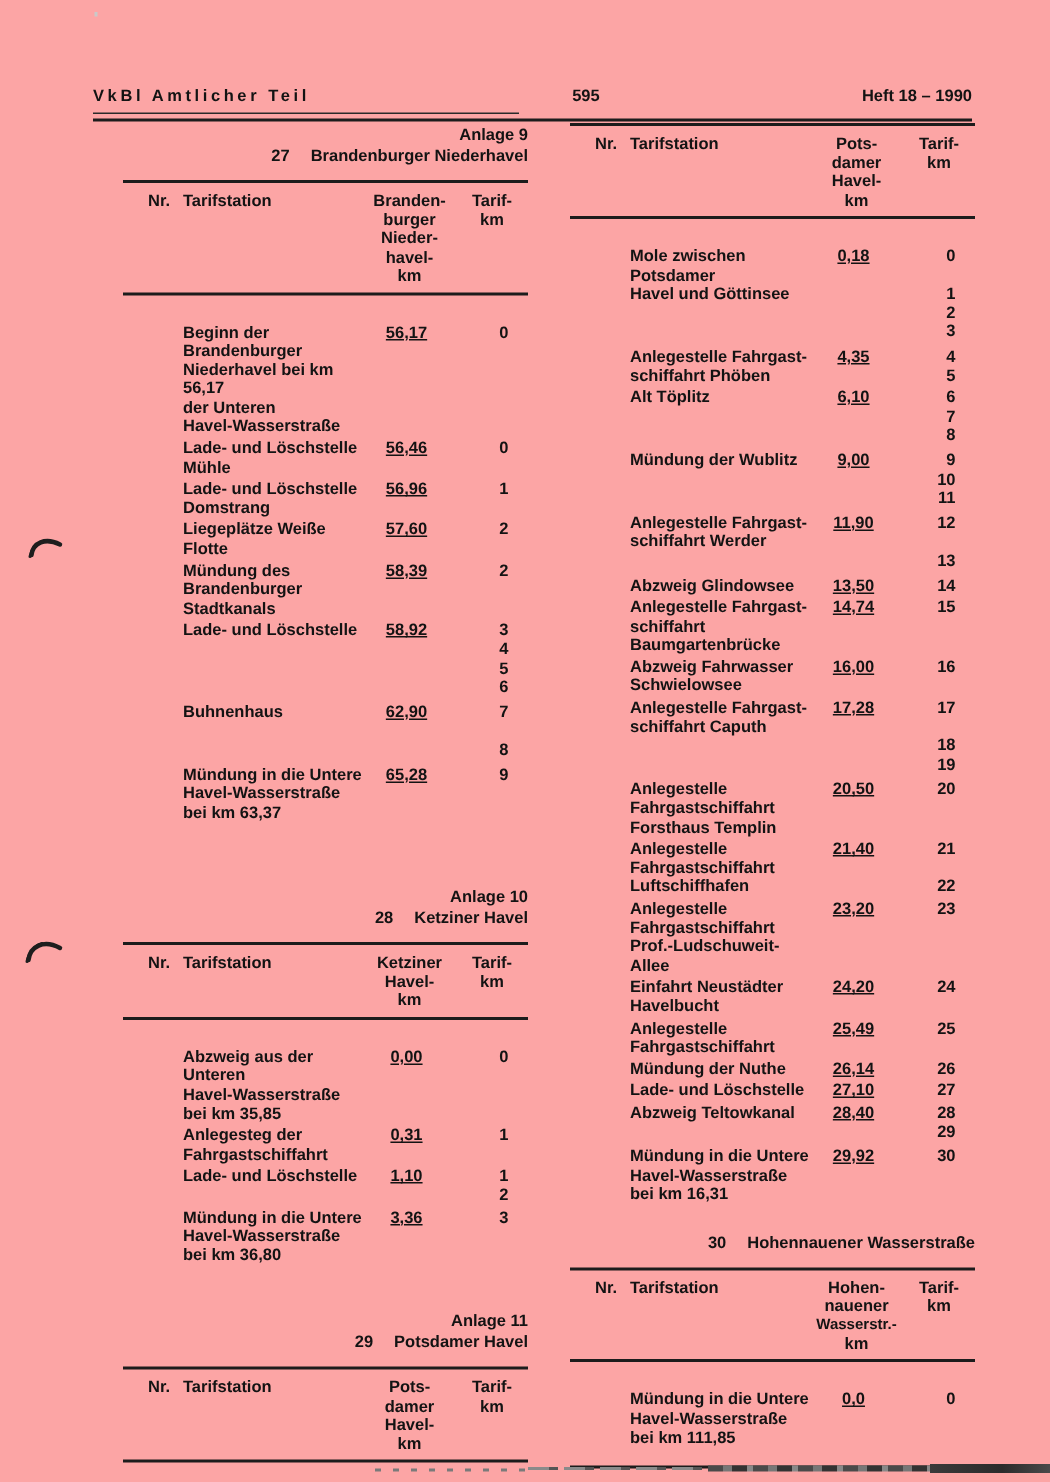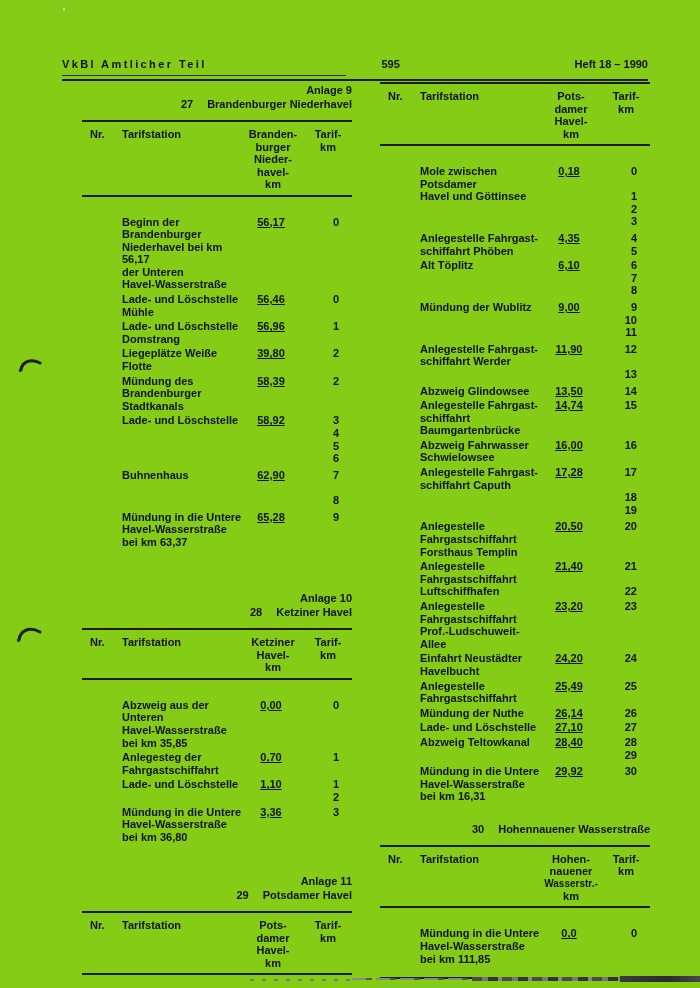--- a/index.html
+++ b/index.html
@@ -1,19 +1,19 @@
 <!DOCTYPE html>
 <html><head>
 <meta charset="utf-8">
 <style>
   html,body { margin:0; padding:0; background:#e8e8e8; }
   .page {
     position:relative;
     width:700px; height:988px;
-    background:#84cc16;
+    background:#fca5a5;
     font-family:"Liberation Sans", sans-serif;
     color:#131313;
     font-weight:700;
     overflow:hidden;
   }
   
   .page-header {
     position:absolute; top:58px; left:62px; width:586px;
     display:flex; align-items:baseline;
     font-size:11px;
@@ -32,21 +32,21 @@
   
   .anlage-label { text-align:right; font-size:11px; line-height:13px; }
   .section-title { text-align:right; font-size:11px; line-height:13px; margin:1px 0 9px; }
   .section-title .sec-num { margin-right:14px; }
 
   .rule { height:2px; background:#1c1c1c; }
   .thead {
     display:grid; grid-template-columns:40px 1fr 62px 48px;
     padding:6px 0 4px; font-size:11px; line-height:12.5px;
   }
-  .th-nr { padding-left:8px; }
+  .th-nr { padding-left:8px;text-align:center; }
   .th-km, .th-tarif { text-align:center; }
   .th-km div.small { font-size:10px; line-height:12px; }
   .tbody { padding:19px 0 10px; font-size:11px; line-height:12.6px; }
   .trow { display:grid; grid-template-columns:40px 1fr 62px 48px; margin-bottom:2px; }
   .trow.gap { margin-top:4px; }
   .cell-km    { text-align:center; padding-right:4px;text-decoration:underline; }
   .cell-tarif { text-align:right; padding-right:13px; }
 
   #sec-anlage10 { margin-top:32px; }
   #sec-anlage11 { margin-top:20px; }
@@ -138,21 +138,21 @@
               <div class="cell-km">56,96</div>
               <div class="cell-tarif">
                 <div>1</div>
               </div>
             </div>
             <div class="trow">
               <div class="cell-nr"></div>
               <div class="cell-station">
                 <div>Liegeplätze Weiße Flotte</div>
               </div>
-              <div class="cell-km">39,80</div>
+              <div class="cell-km">57,60</div>
               <div class="cell-tarif">
                 <div>2</div>
               </div>
             </div>
             <div class="trow">
               <div class="cell-nr"></div>
               <div class="cell-station">
                 <div>Mündung des</div>
                 <div>Brandenburger</div>
                 <div>Stadtkanals</div>
@@ -233,21 +233,21 @@
               <div class="cell-tarif">
                 <div>0</div>
               </div>
             </div>
             <div class="trow">
               <div class="cell-nr"></div>
               <div class="cell-station">
                 <div>Anlegesteg der</div>
                 <div>Fahrgastschiffahrt</div>
               </div>
-              <div class="cell-km">0,70</div>
+              <div class="cell-km">0,31</div>
               <div class="cell-tarif">
                 <div>1</div>
               </div>
             </div>
             <div class="trow">
               <div class="cell-nr"></div>
               <div class="cell-station">
                 <div>Lade- und Löschstelle</div>
               </div>
               <div class="cell-km">1,10</div>

